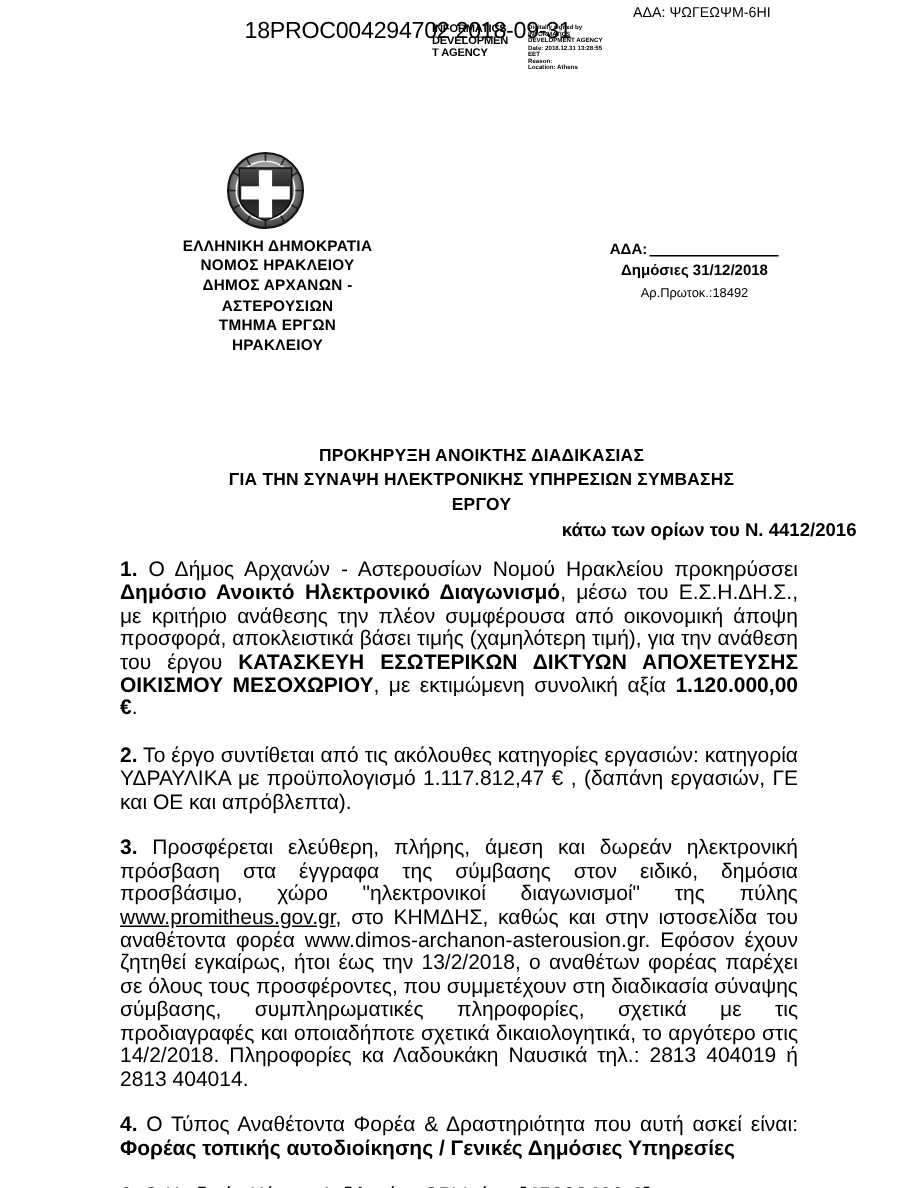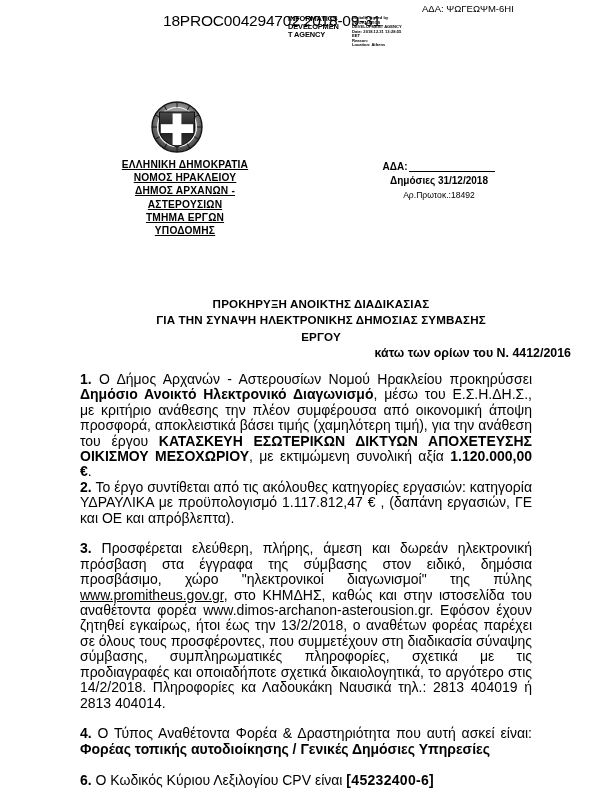--- a/index.html
+++ b/index.html
@@ -91,28 +91,27 @@
     position: absolute;
     left: 60px;
     top: 158px;
     width: 250px;
     text-align: center;
     font-family: "Liberation Sans", sans-serif;
     font-weight: bold;
     font-size: 10.2px;
     line-height: 13.2px;
     letter-spacing: 0.2px;
-    text-decoration: underline;
   }
   .org-header div { white-space: nowrap; }
 
   
   .meta-header {
     position: absolute;
-    left: 314px;
+    left: 338px;
     top: 160px;
     width: 250px;
     font-family: "Liberation Sans", sans-serif;
     font-size: 10px;
     line-height: 14px;
   }
   .meta-line {
     text-align: center;
     white-space: nowrap;
   }
@@ -153,21 +152,21 @@
     left: 80px;
     top: 372px;
     width: 452px;
     font-family: "Liberation Sans", sans-serif;
     font-size: 14px;
     line-height: 15.4px;
     text-align: justify;
     color: #000;
   }
   .para { margin: 0 0 0 0; }
-  .para + .para { margin-top: 0px; }
+  .para + .para { margin-top: 16px; }
   .para.spaced { margin-top: 15.4px; }
   .num { font-weight: bold; }
   b { font-weight: bold; }
   .lnk {
     text-decoration: underline;
     color: #000;
   }
   .nolnk { text-decoration: none; color: #000; }
   .cpv { font-weight: bold; letter-spacing: 0.3px; }
 </style>
@@ -238,37 +237,37 @@
       <rect x="11.8" y="24.2" width="32.4" height="8.8" fill="#ffffff"></rect>
     </svg>
   </div>
 
   <div class="org-header">
     <div>ΕΛΛΗΝΙΚΗ ΔΗΜΟΚΡΑΤΙΑ</div>
     <div>ΝΟΜΟΣ ΗΡΑΚΛΕΙΟΥ</div>
     <div>ΔΗΜΟΣ ΑΡΧΑΝΩΝ -</div>
     <div>ΑΣΤΕΡΟΥΣΙΩΝ</div>
     <div>ΤΜΗΜΑ ΕΡΓΩΝ</div>
-    <div>ΥΠΟΔΟΜΗΣ</div>
+    <div>ΗΡΑΚΛΕΙΟΥ</div>
   </div>
 
   <div class="meta-header">
     <div class="meta-line bold">
       <span>ΑΔΑ:</span><span class="underline-blank"></span>
     </div>
     <div class="meta-line bold">
       <span>Δημόσιες</span>
       <span>31/12/2018</span>
     </div>
     <div class="meta-line small">Αρ.Πρωτοκ.:18492</div>
   </div>
 
   <div class="doc-title">
     <div>ΠΡΟΚΗΡΥΞΗ ΑΝΟΙΚΤΗΣ ΔΙΑΔΙΚΑΣΙΑΣ</div>
-    <div>ΓΙΑ ΤΗΝ ΣΥΝΑΨΗ  ΗΛΕΚΤΡΟΝΙΚΗΣ ΔΗΜΟΣΙΑΣ ΣΥΜΒΑΣΗΣ</div>
+    <div>ΓΙΑ ΤΗΝ ΣΥΝΑΨΗ  ΗΛΕΚΤΡΟΝΙΚΗΣ ΥΠΗΡΕΣΙΩΝ ΣΥΜΒΑΣΗΣ</div>
     <div>ΕΡΓΟΥ</div>
     <div class="sub">κάτω των ορίων του Ν. 4412/2016</div>
   </div>
 
   <div class="body-text">
 
     <p class="para"><span class="num">1.</span><span> Ο Δήμος Αρχανών - Αστερουσίων Νομού Ηρακλείου προκηρύσσει </span><b>Δημόσιο Ανοικτό Ηλεκτρονικό Διαγωνισμό</b><span>, μέσω του Ε.Σ.Η.ΔΗ.Σ., με κριτήριο ανάθεσης την πλέον συμφέρουσα από οικονομική άποψη προσφορά, αποκλειστικά βάσει τιμής (χαμηλότερη τιμή), για την ανάθεση του έργου </span><b>ΚΑΤΑΣΚΕΥΗ ΕΣΩΤΕΡΙΚΩΝ ΔΙΚΤΥΩΝ ΑΠΟΧΕΤΕΥΣΗΣ ΟΙΚΙΣΜΟΥ ΜΕΣΟΧΩΡΙΟΥ</b><span>, με εκτιμώμενη συνολική αξία </span><b>1.120.000,00 €</b><span>.</span></p>
 
     <p class="para"><span class="num">2.</span><span> Το έργο συντίθεται από τις ακόλουθες κατηγορίες εργασιών:   κατηγορία ΥΔΡΑΥΛΙΚΑ με προϋπολογισμό 1.117.812,47 € , (δαπάνη εργασιών, ΓΕ και ΟΕ και απρόβλεπτα).</span></p>
 

